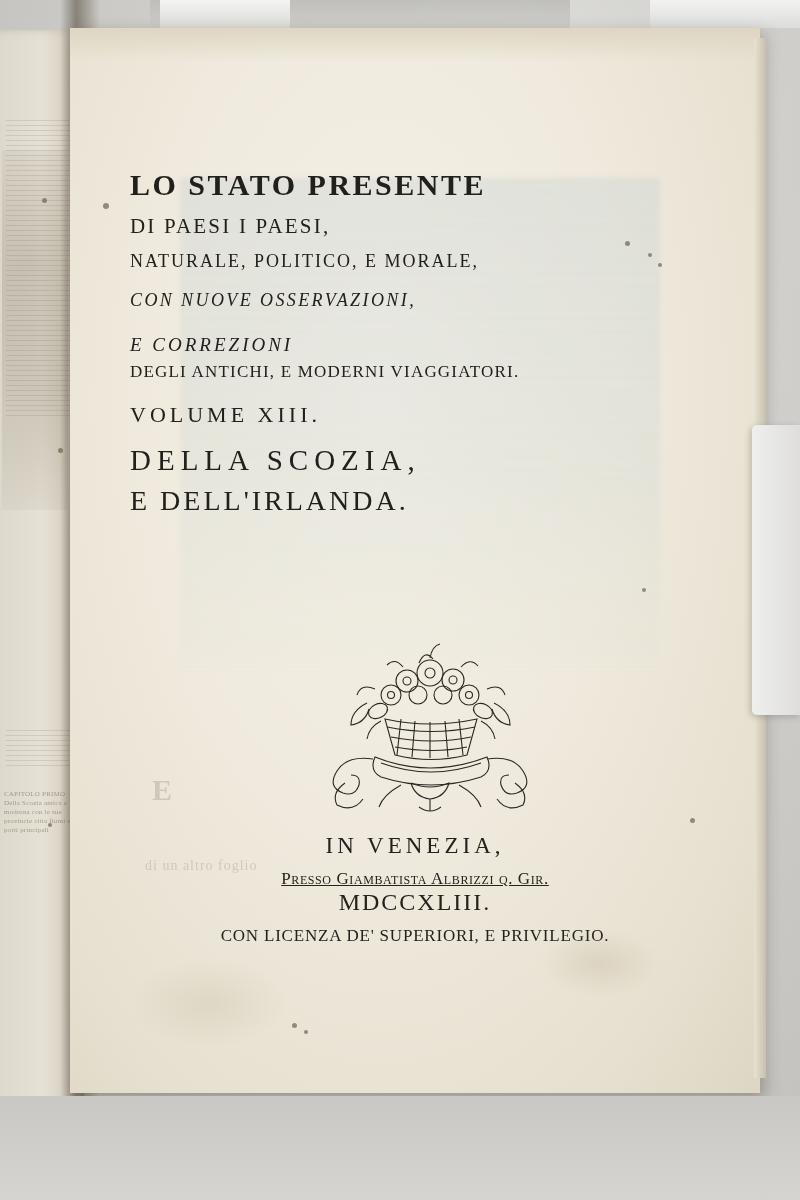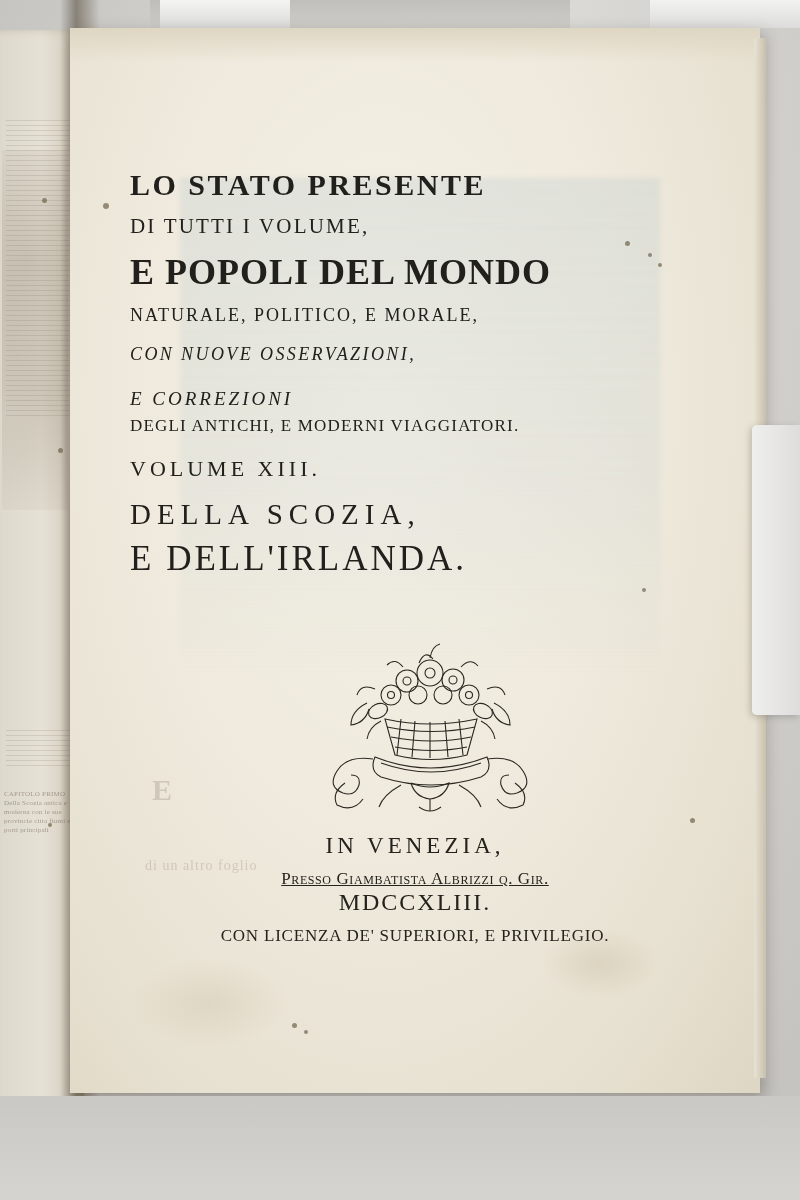--- a/index.html
+++ b/index.html
@@ -183,21 +183,21 @@
     letter-spacing: 4px;
     margin-bottom: 16px;
     font-variant: small-caps;
   }
   .l9 {
     font-size: 29px;
     letter-spacing: 6px;
     margin-bottom: 8px;
   }
   .l10 {
-    font-size: 35px;
+    font-size: 28px;
     letter-spacing: 3px;
   }
 
   
   .vignette {
     position: absolute;
     left: 245px; top: 605px;
     width: 230px; height: 185px;
   }
 
@@ -272,22 +272,21 @@
     <div class="page-top-curl"></div>
     <div class="page-edge-right"></div>
 
     <div class="blue-wash"></div>
 
     <div class="showthrough big" style="left:82px; top:745px; letter-spacing:0;">E</div>
     <div class="showthrough mid" style="left:75px; top:830px; letter-spacing:1px;">di un altro foglio</div>
 
     <div class="title-block">
       <span class="ln l1">LO STATO PRESENTE</span>
-      <span class="ln l2">DI TUTTI I VOLUME,</span>
-      <span class="ln l3">E POPOLI DEL MONDO</span>
+      <span class="ln l2">DI PAESI I PAESI,</span>
       <span class="ln l4">NATURALE, POLITICO, E MORALE,</span>
       <span class="ln l5">CON NUOVE OSSERVAZIONI,</span>
       <span class="ln l6">E CORREZIONI</span>
       <span class="ln l7">DEGLI ANTICHI, E MODERNI VIAGGIATORI.</span>
       <span class="ln l8">VOLUME XIII.</span>
       <span class="ln l9">DELLA SCOZIA,</span>
       <span class="ln l10">E DELL'IRLANDA.</span>
     </div>
 
     <div class="vignette">

